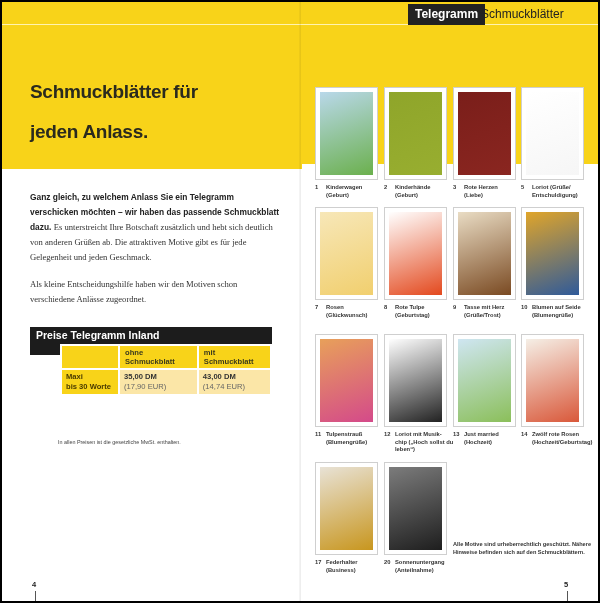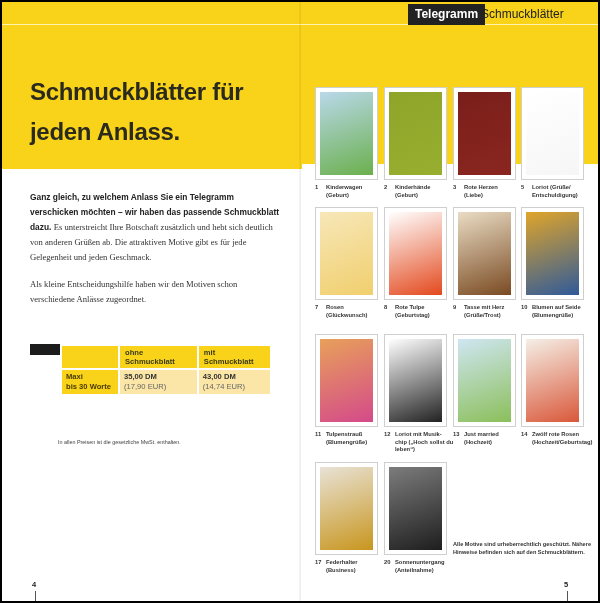--- a/index.html
+++ b/index.html
@@ -4,21 +4,21 @@
 <style>
   * { box-sizing: border-box; margin: 0; padding: 0; }
   body { width: 600px; height: 603px; background: #fff; font-family: "Liberation Sans", sans-serif; overflow: hidden; }
   .page { position: relative; width: 600px; height: 603px; border: 2px solid #000000; background: #fff; overflow: hidden; }
   .yellow-left { position: absolute; left: 0; top: 0; width: 300px; height: 167px; background: #f8d319; }
   .yellow-right { position: absolute; left: 300px; top: 0; width: 296px; height: 162px; background: #f8d319; }
   .hline { position: absolute; left: 0; top: 22px; width: 596px; height: 1px; background: #fff3b0; }
   .fold { position: absolute; left: 297px; top: 0; width: 2px; height: 600px; background: linear-gradient(to right, rgba(0,0,0,0.03), rgba(0,0,0,0.08)); }
   .tab-active { position: absolute; left: 406px; top: 2px; height: 21px; padding: 0 7px; background: #222; color: #fff; font-weight: bold; font-size: 12px; line-height: 21px; }
   .tab-plain { position: absolute; left: 479px; top: 2px; height: 21px; color: #222; font-size: 12px; line-height: 21px; }
-  .title { position: absolute; left: 28px; top: 70px; font-size: 24px; font-weight: bold; color: #2a2a1e; line-height: 40px; letter-spacing: -0.3px; }
+  .title { position: absolute; left: 28px; top: 70px; font-size: 19px; font-weight: bold; color: #2a2a1e; line-height: 40px; letter-spacing: -0.3px; }
   .intro { position: absolute; left: 28px; top: 188px; width: 250px; font-size: 8.2px; line-height: 15px; color: #333; }
   .intro b { font-family: "Liberation Sans", sans-serif; color: #222; font-size: 8.4px; }
   .intro .serif { font-family: "Liberation Serif", serif; font-size: 8.6px; }
   .intro2 { position: absolute; left: 28px; top: 275px; width: 250px; font-family: "Liberation Serif", serif; font-size: 8.6px; line-height: 15px; color: #333; }
   .price-head { position: absolute; left: 28px; top: 325px; width: 242px; height: 17px; background: #1c1c1c; color: #fff; font-weight: bold; font-size: 10.5px; line-height: 17px; padding-left: 6px; }
   .price-head-tail { position: absolute; left: 28px; top: 342px; width: 30px; height: 11px; background: #1c1c1c; }
   table.prices { position: absolute; left: 58px; top: 342px; width: 212px; border-collapse: collapse; font-size: 7.6px; }
   table.prices td { border: 2px solid #fff; padding: 2px 4px; vertical-align: top; line-height: 10px; }
   table.prices td.lab { background: #f8d319; color: #4a3b00; font-weight: bold; width: 58px; }
   table.prices th { background: #f8d319; color: #3a3a1e; font-weight: bold; font-size: 7.6px; text-align: left; padding: 2px 5px; border: 2px solid #fff; height: 16px; }
@@ -52,20 +52,21 @@
     <div>Schmuckblätter für</div>
     <div>jeden Anlass.</div>
   </div>
 
   <div class="intro">
     <b>Ganz gleich, zu welchem Anlass Sie ein Telegramm verschicken möchten – wir haben das passende Schmuckblatt dazu.</b>
     <span class="serif">Es unterstreicht Ihre Botschaft zusätzlich und hebt sich deutlich von anderen Grüßen ab. Die attraktiven Motive gibt es für jede Gelegenheit und jeden Geschmack.</span>
   </div>
   <div class="intro2">Als kleine Entscheidungshilfe haben wir den Motiven schon verschiedene Anlässe zugeordnet.</div>
 
+  <div class="price-head">Preise Telegramm Inland</div>
   <div class="price-head-tail"></div>
   <table class="prices">
     <tbody>
         <tr>
       <th></th>
       <th>ohne Schmuckblatt</th>
       <th>mit Schmuckblatt</th>
     </tr>
     <tr>
       <td class="lab">

